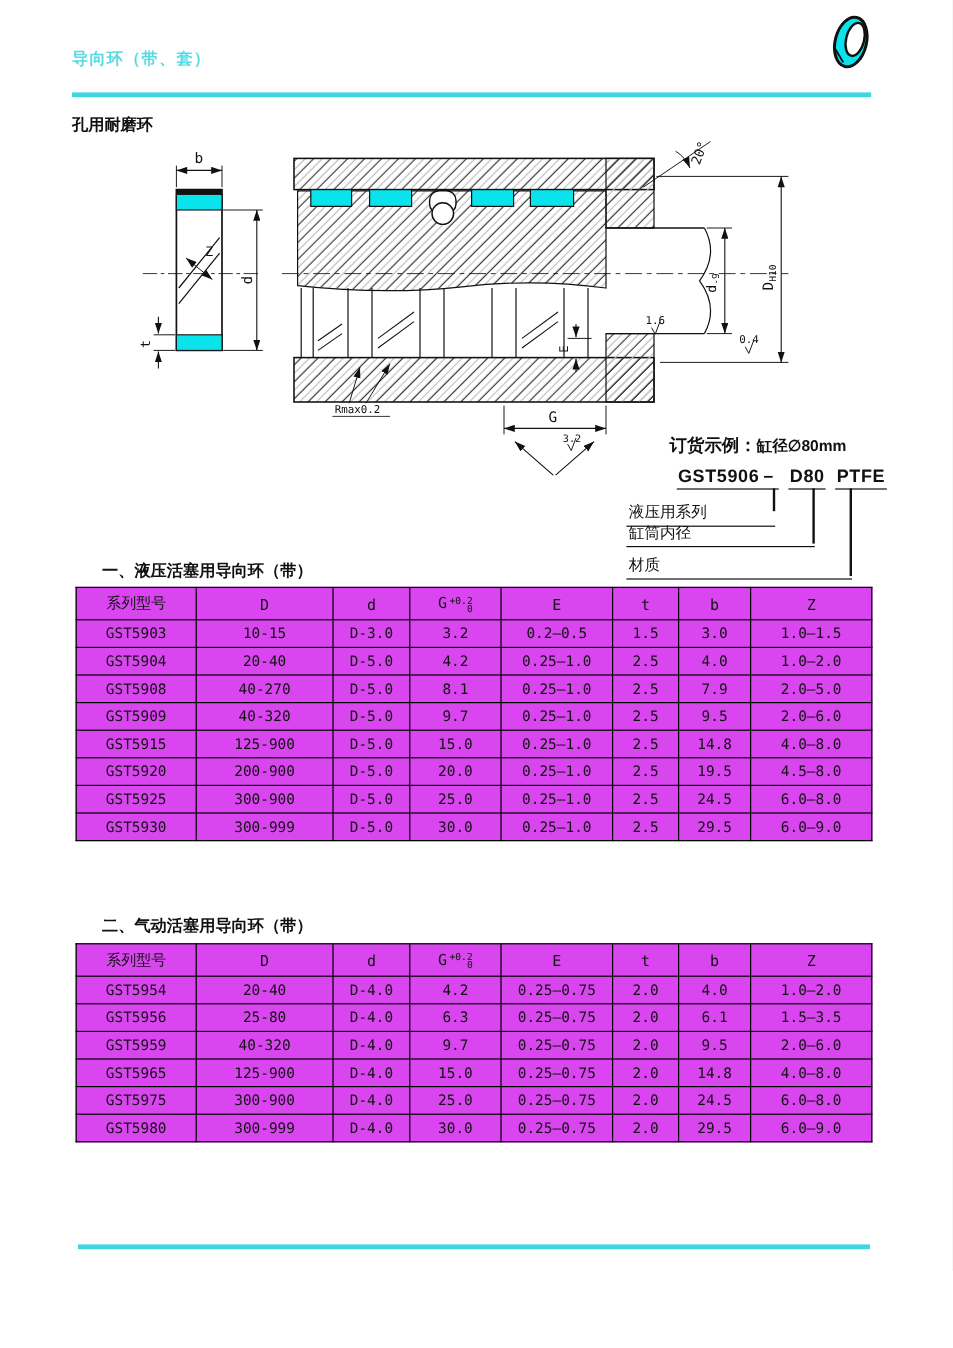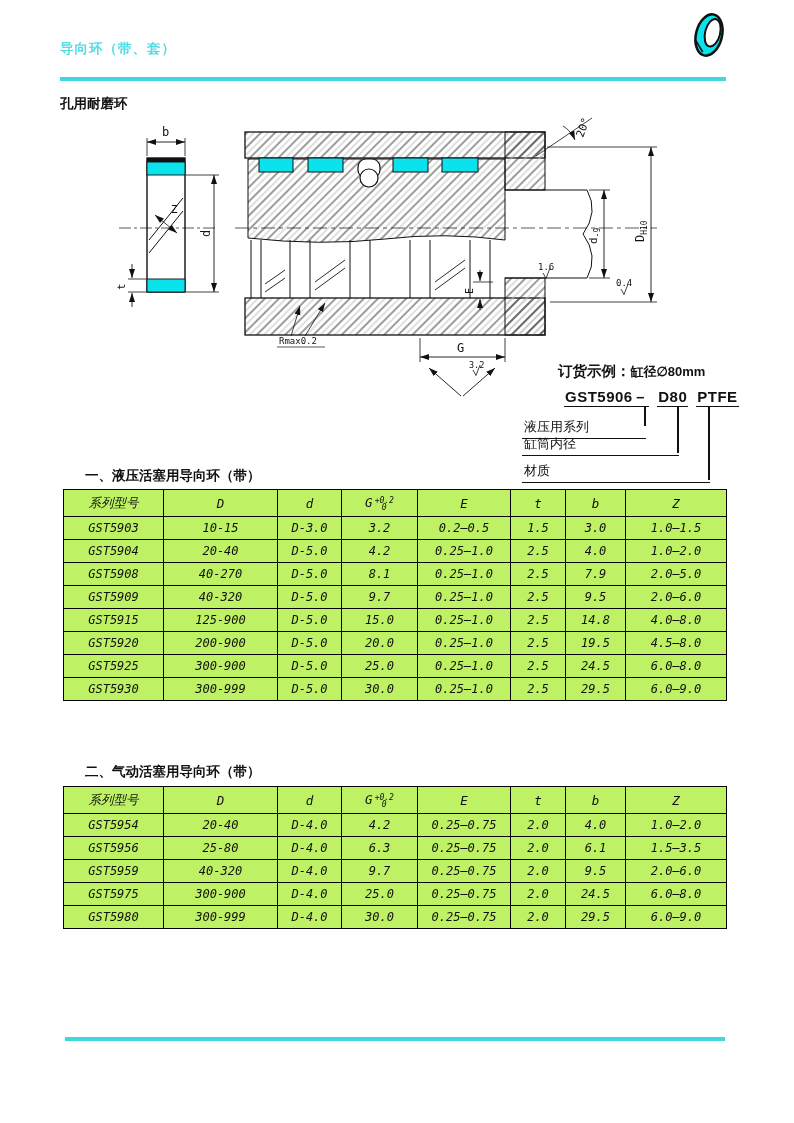--- a/index.html
+++ b/index.html
@@ -14,28 +14,28 @@
   
   .ord-line1{left:558px;top:362px;font-size:13px;font-weight:bold;}
   .ord-line1 b{font-size:14.5px;}
   .ord-code{left:564px;top:388px;font-size:15px;font-weight:bold;letter-spacing:.5px;}
   .ord-code span{border-bottom:1.5px solid #111;padding:0 1px 1px 1px;}
   .ord-code .gap{border:none;padding:0 4px;}
   .callout{border-bottom:1.5px solid #111;font-size:13px;padding:0 0 2px 2px;color:#111;}
   .vline{width:1.5px;background:#111;}
   
   .tbl-title{font-size:13.5px;font-weight:600;}
-  table.spec{border-collapse:collapse;table-layout:fixed;width:663px;background:#bef264;font-style:italic;}
+  table.spec{border-collapse:collapse;table-layout:fixed;width:663px;background:#d946ef;}
   table.spec th,table.spec td{border:1px solid #000;text-align:center;padding:0;
       font-family:"DejaVu Sans Mono","Liberation Mono",monospace;font-weight:normal;}
   table.spec th{height:26px;font-size:12.5px;}
   table.spec td{height:22px;font-size:12px;}
   table.spec{border:1.5px solid #000;}
   .tol{display:inline-flex;flex-direction:column;vertical-align:middle;margin-left:2px;line-height:7px;}
-  .tsup,.tsub{font-size:8px;text-align:center;}
+  .tsup,.tsub{font-size:8px;text-align:right;}
   
   svg text{font-family:"DejaVu Sans Mono","Liberation Mono",monospace;fill:#111;}
   .footer-rule{left:65px;top:1037px;width:660px;height:4px;background:#3fd8e2;}
 </style>
 </head>
 <body>
 
 <div id="page">
 
   <div class="abs hdr-left">导向环（带、套）</div>
@@ -365,20 +365,30 @@
           <td>GST5959</td>
           <td>40-320</td>
           <td>D-4.0</td>
           <td>9.7</td>
           <td>0.25—0.75</td>
           <td>2.0</td>
           <td>9.5</td>
           <td>2.0—6.0</td>
         </tr>
         <tr>
+          <td>GST5965</td>
+          <td>125-900</td>
+          <td>D-4.0</td>
+          <td>15.0</td>
+          <td>0.25—0.75</td>
+          <td>2.0</td>
+          <td>14.8</td>
+          <td>4.0—8.0</td>
+        </tr>
+        <tr>
           <td>GST5975</td>
           <td>300-900</td>
           <td>D-4.0</td>
           <td>25.0</td>
           <td>0.25—0.75</td>
           <td>2.0</td>
           <td>24.5</td>
           <td>6.0—8.0</td>
         </tr>
         <tr>

